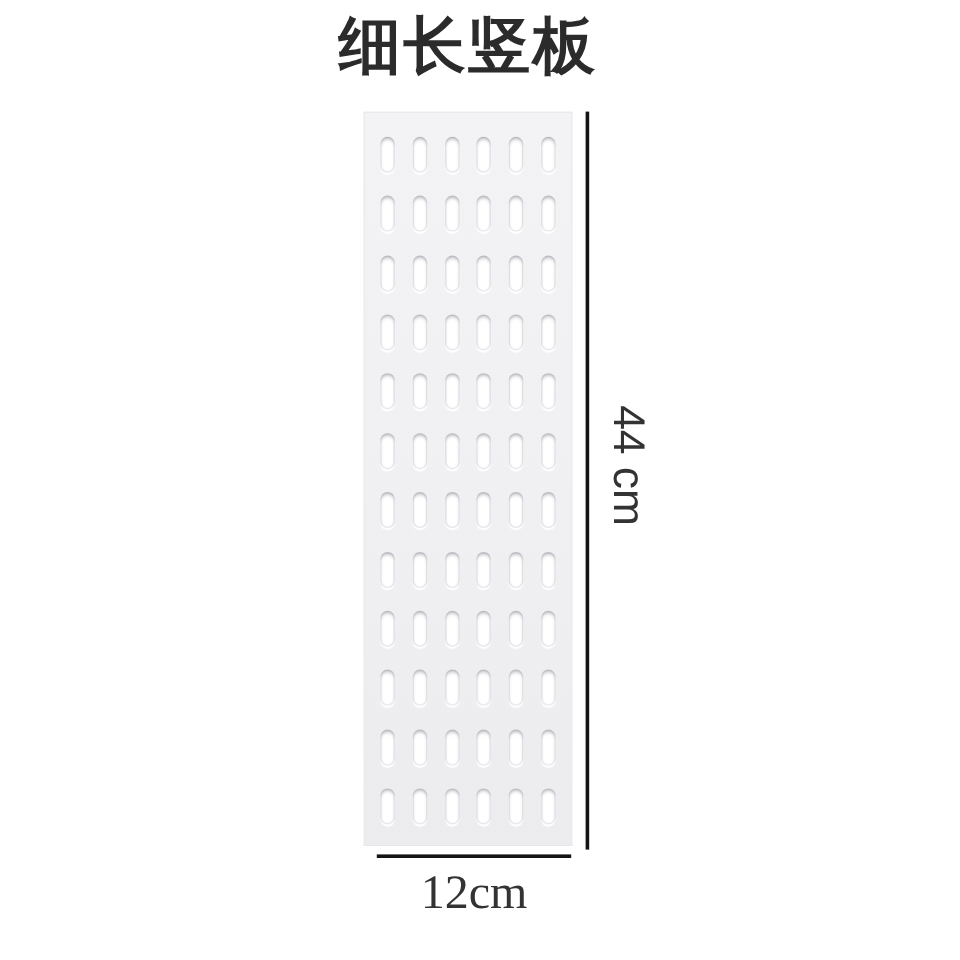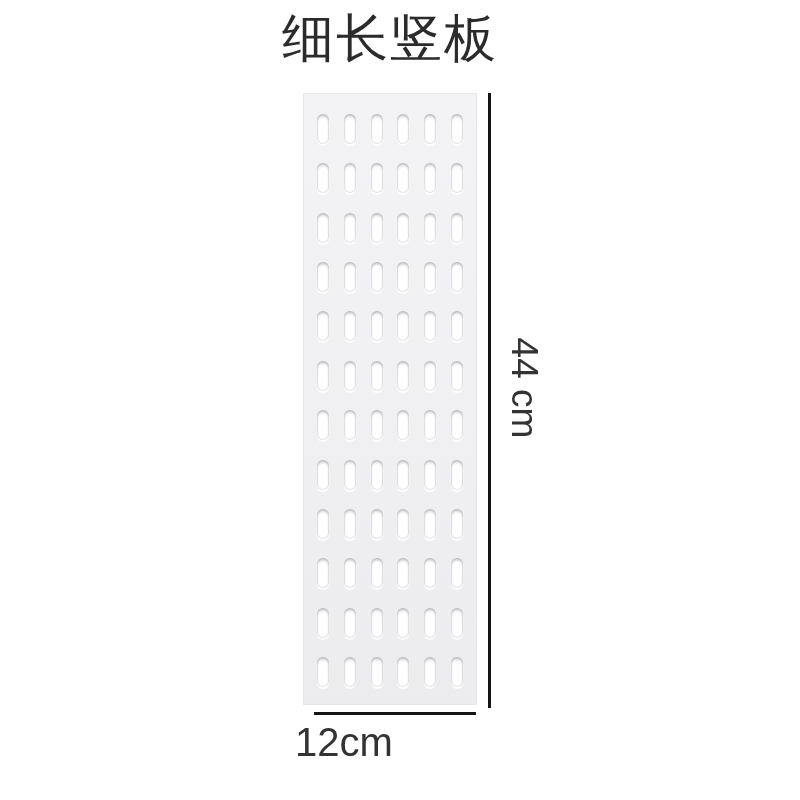--- a/index.html
+++ b/index.html
@@ -17,21 +17,21 @@
     height: 800px;
     background: #ffffff;
   }
   .title {
     position: absolute;
     left: 0;
     top: 4px;
     width: 780px;
     text-align: center;
     font-size: 52px;
-    font-weight: 400;
+    font-weight: 700;
     letter-spacing: 2px;
     color: #2b2b2b;
     margin: 0;
   }
   .board {
     position: absolute;
     left: 303px;
     top: 93px;
     width: 174px;
     height: 612px;
@@ -81,24 +81,25 @@
     top: 712px;
     width: 162px;
     height: 3px;
     background: #141414;
   }
   .dim-label-width {
     position: absolute;
     left: 295px;
     top: 720px;
     width: 200px;
-    text-align: left;
+    text-align: center;
     font-size: 40px;
     font-weight: 300;
     color: #333333;
+    font-family: Liberation Serif, serif;
   }
 </style>
 </head>
 <body>
 
 <div class="stage">
 
   <h1 class="title">细长竖板</h1>
 
   <div class="board" id="pegboard" style="grid-template-columns: repeat(6, 1fr); grid-template-rows: repeat(12, 1fr);">

